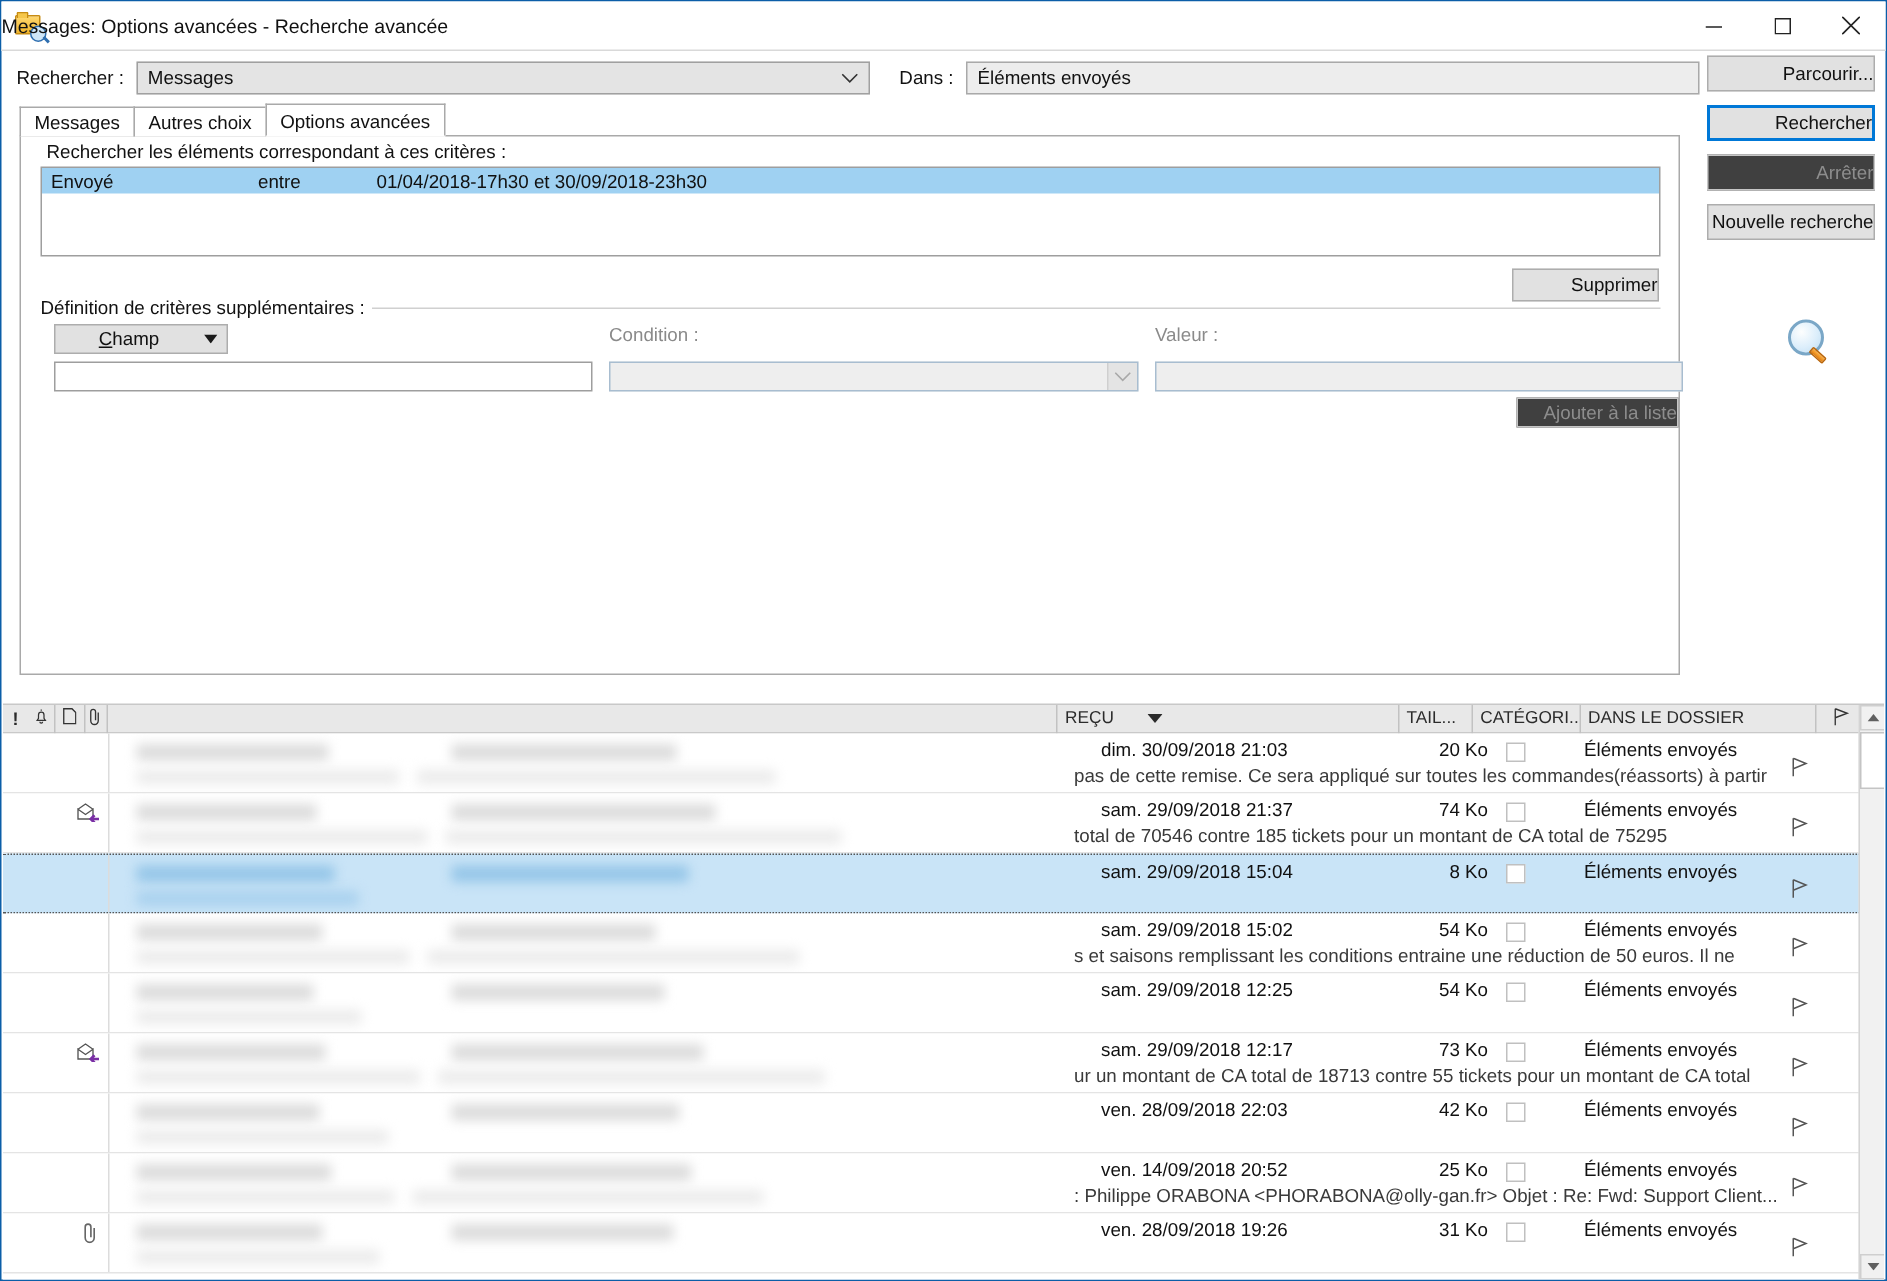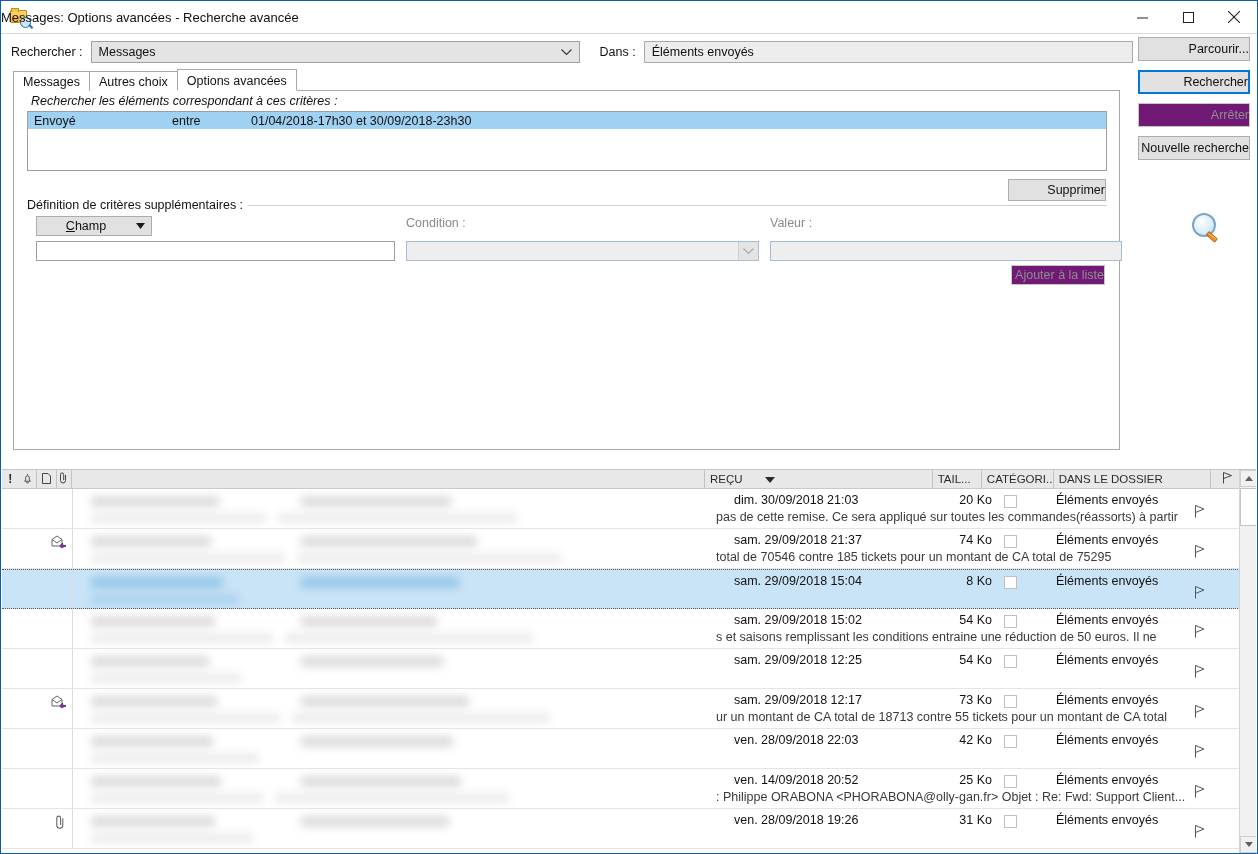--- a/index.html
+++ b/index.html
@@ -46,33 +46,33 @@
   .tab{height:20px;padding:1px 9px 0 9px;display:flex;align-items:center;justify-content:center;
     font-size:12.5px;border:1px solid #a9a9a9;border-bottom:none;background:#fff;
     box-sizing:border-box;margin-right:-1px;color:#111;}
   .tab.active{height:22px;background:#fff;border-bottom:1px solid #fff;position:relative;z-index:4;}
   .tab.inactive{background:#fff;}
 
   
   .tabbody{position:absolute;left:12px;top:89px;width:1107px;height:360px;
     border:1px solid #a9a9a9;background:#fff;box-sizing:border-box;}
 
-  .sec-label{position:absolute;font-size:12.5px;color:#111;background:#fff;padding:0 3px;font-style:italic;}
+  .sec-label{position:absolute;font-size:12.5px;color:#111;background:#fff;padding:0 3px;}
 
   .critbox{position:absolute;left:13px;top:20px;width:1080px;height:60px;
     border:1px solid #9e9e9e;background:#fff;box-sizing:border-box;}
   .critrow{height:17px;background:#9fd1f2;display:flex;align-items:center;font-size:12.5px;color:#111;}
   .critrow .c1{width:144px;padding-left:6px;box-sizing:border-box;}
   .critrow .c2{width:79px;}
   .critrow .c3{flex:1;}
 
   .btn{background:#e1e1e1;border:1px solid #adadad;font-size:12.5px;color:#111;
     display:flex;align-items:center;justify-content:flex-end;box-sizing:border-box;
     font-family:"Liberation Sans",sans-serif;}
-  .btn.disabled{color:#8d8d8d;background:#701a75;border-color:#c6c6c6;}
+  .btn.disabled{color:#8d8d8d;background:#404040;border-color:#c6c6c6;}
   .btn.default{border:2px solid #0078d7;background:#e1e1e1;}
 
   .supp-btn{position:absolute;right:13px;top:88px;width:98px;height:22px;}
 
   .fieldset-line{position:absolute;left:13px;top:114px;width:1080px;height:1px;background:#d0d0d0;}
   .fieldset-label{position:absolute;left:13px;top:107px;font-size:12.5px;background:#fff;
     padding-right:5px;color:#111;}
 
   .champ-btn{position:absolute;left:22px;top:125px;width:116px;height:20px;
     justify-content:flex-start;padding:0;}
@@ -86,21 +86,21 @@
   .cond-combo{position:absolute;left:392px;top:150px;width:353px;height:20px;
     border:1px solid #a8bdd0;background:#eeeeee;box-sizing:border-box;}
   .cond-combo .arw{position:absolute;right:0;top:0;width:19px;height:18px;
     display:flex;align-items:center;justify-content:center;background:#e4e4e4;
     border-left:1px solid #cfcfcf;}
 
   .val-label{position:absolute;left:756px;top:125px;font-size:12.5px;color:#8a8a8a;}
   .val-input{position:absolute;left:756px;top:150px;width:352px;height:20px;
     border:1px solid #a8bdd0;background:#eeeeee;box-sizing:border-box;}
 
-  .add-btn{position:absolute;left:997px;top:174px;width:94px;height:20px;}
+  .add-btn{position:absolute;left:997px;top:174px;width:108px;height:20px;}
 
   
   .rightpanel{position:absolute;left:1137px;top:36px;width:112px;}
   .rightpanel .btn{width:112px;height:24px;margin-bottom:9px;}
   .mg-big{position:absolute;left:1189px;top:210px;width:34px;height:34px;}
   .mg-big .ring{position:absolute;left:2px;top:2px;width:20px;height:20px;border-radius:50%;
     border:2.5px solid #7aa7c7;background:radial-gradient(circle at 35% 32%,#fdfefe 0%,#dceefb 55%,#bcdcf2 100%);}
   .mg-big .handle{position:absolute;left:19px;top:20px;width:12px;height:4.5px;border-radius:1px;
     background:linear-gradient(#ffb347,#e07b0a);transform:rotate(42deg);transform-origin:left top;
     border:1px solid #b9650a;box-sizing:border-box;}

